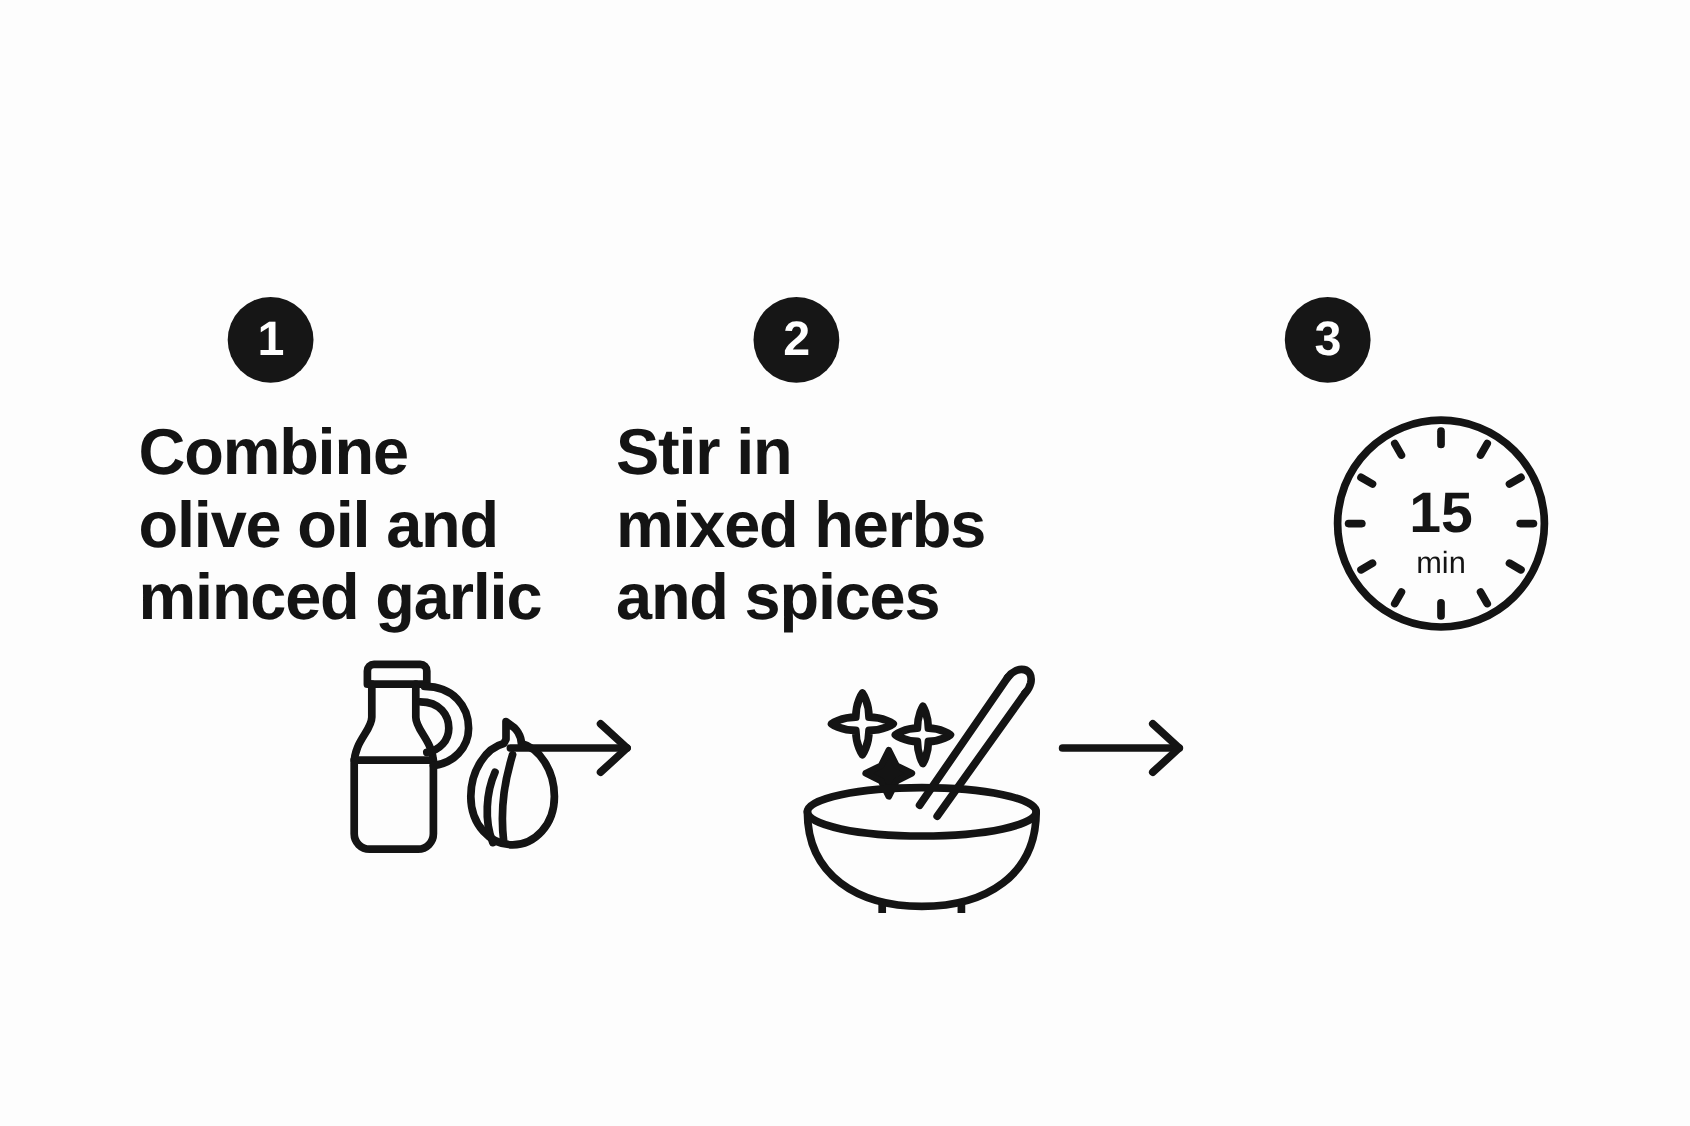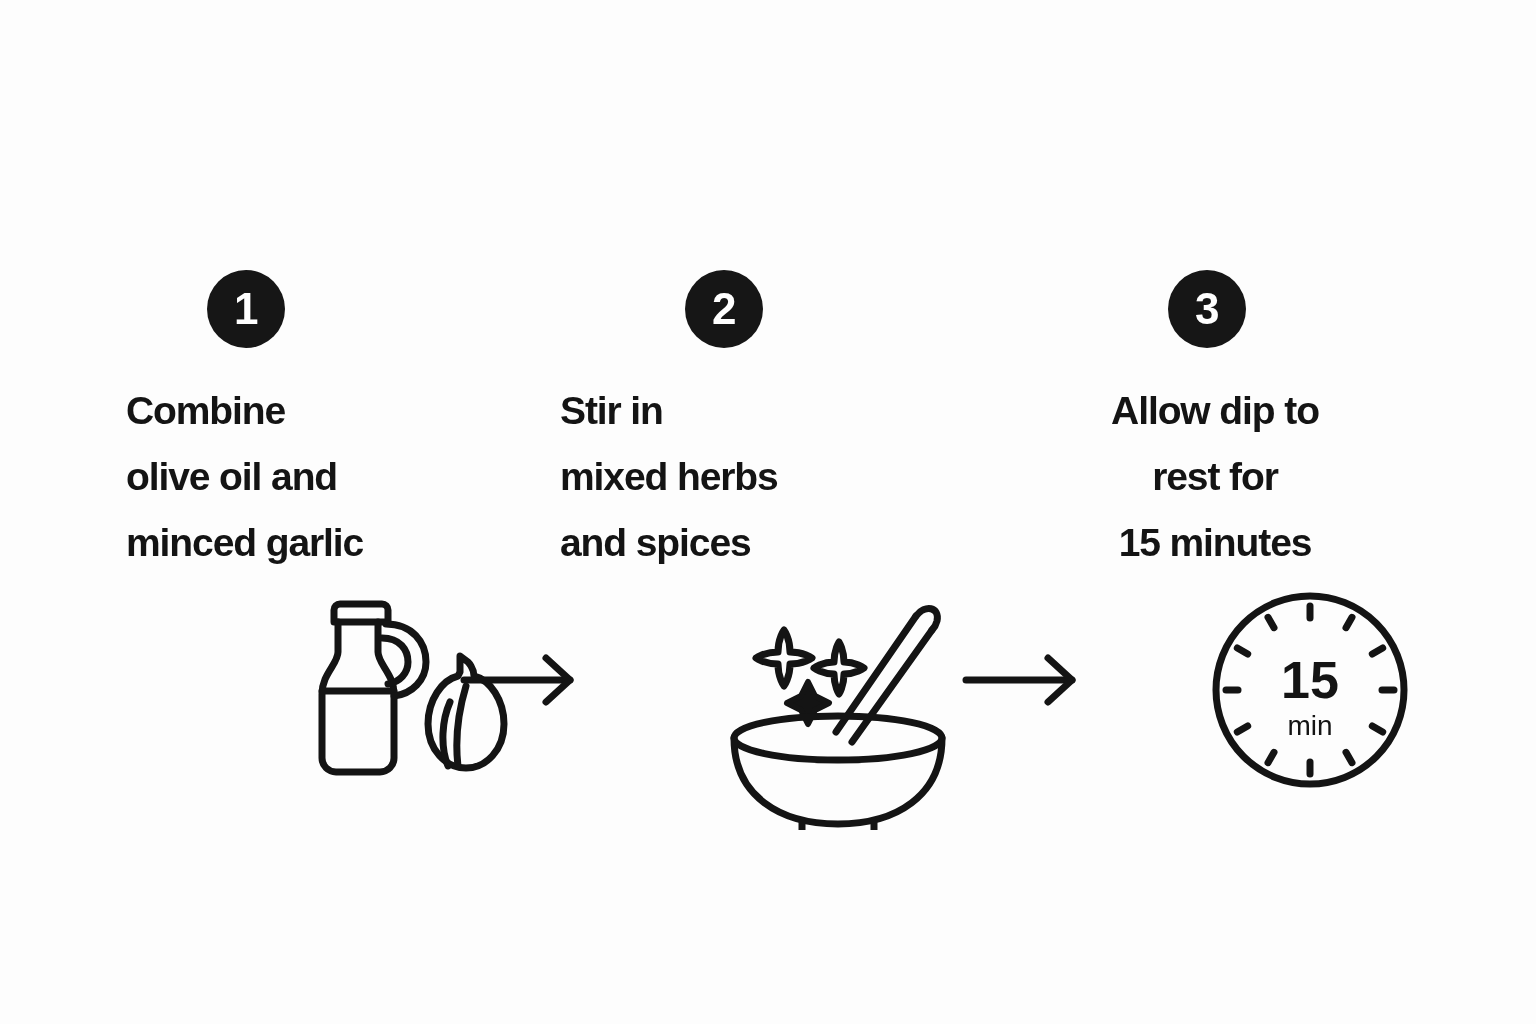--- a/index.html
+++ b/index.html
@@ -53,21 +53,21 @@
     font-size: 44px;
     font-weight: 700;
     letter-spacing: -0.5px;
     display: flex;
     align-items: center;
     justify-content: center;
     line-height: 1;
   }
 
   .step-title {
-    font-size: 39px;
+    font-size: 59px;
     font-weight: 700;
     line-height: 66px;
     letter-spacing: -1.1px;
     color: #141414;
     white-space: pre-line;
     margin-top: 16px;
   }
   .step-1 .step-title { text-align: left; padding-left: 8px; }
   .step-2 .step-title { padding-right: 22px; }
   .step-3 .step-title { text-align: center; padding-left: 10px; }
@@ -204,23 +204,20 @@
       </g>
     </svg>
   </div>
 
   <div class="step step-3">
 
     <div class="badge-row">
       <div class="badge">3</div>
     </div>
 
-    <div class="step-title">Allow dip to
-rest for
-15 minutes</div>
 
     <div class="art">
       <svg width="200" height="200" viewBox="0 0 200 200">
         <circle cx="100" cy="100" r="94" fill="none" stroke="#141414" stroke-width="7"></circle>
         <g stroke="#141414" stroke-width="7" stroke-linecap="round">
           <line x1="100" y1="16" x2="100" y2="28"></line>
           <line x1="142" y1="27.3" x2="136" y2="37.7"></line>
           <line x1="172.7" y1="58" x2="162.3" y2="64"></line>
           <line x1="184" y1="100" x2="172" y2="100"></line>
           <line x1="172.7" y1="142" x2="162.3" y2="136"></line>

